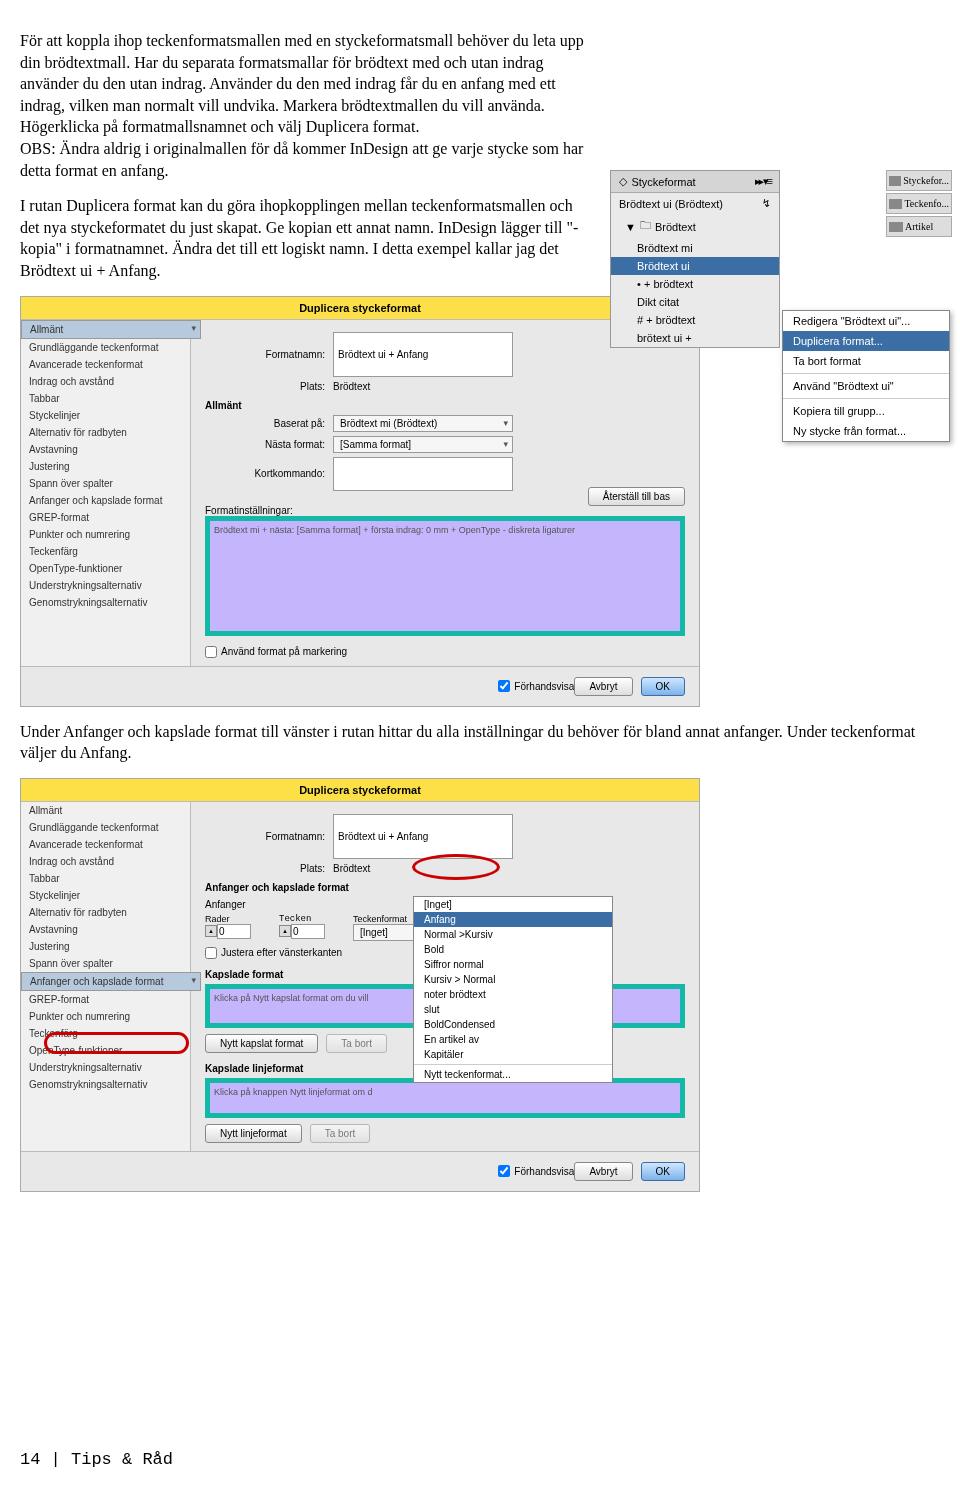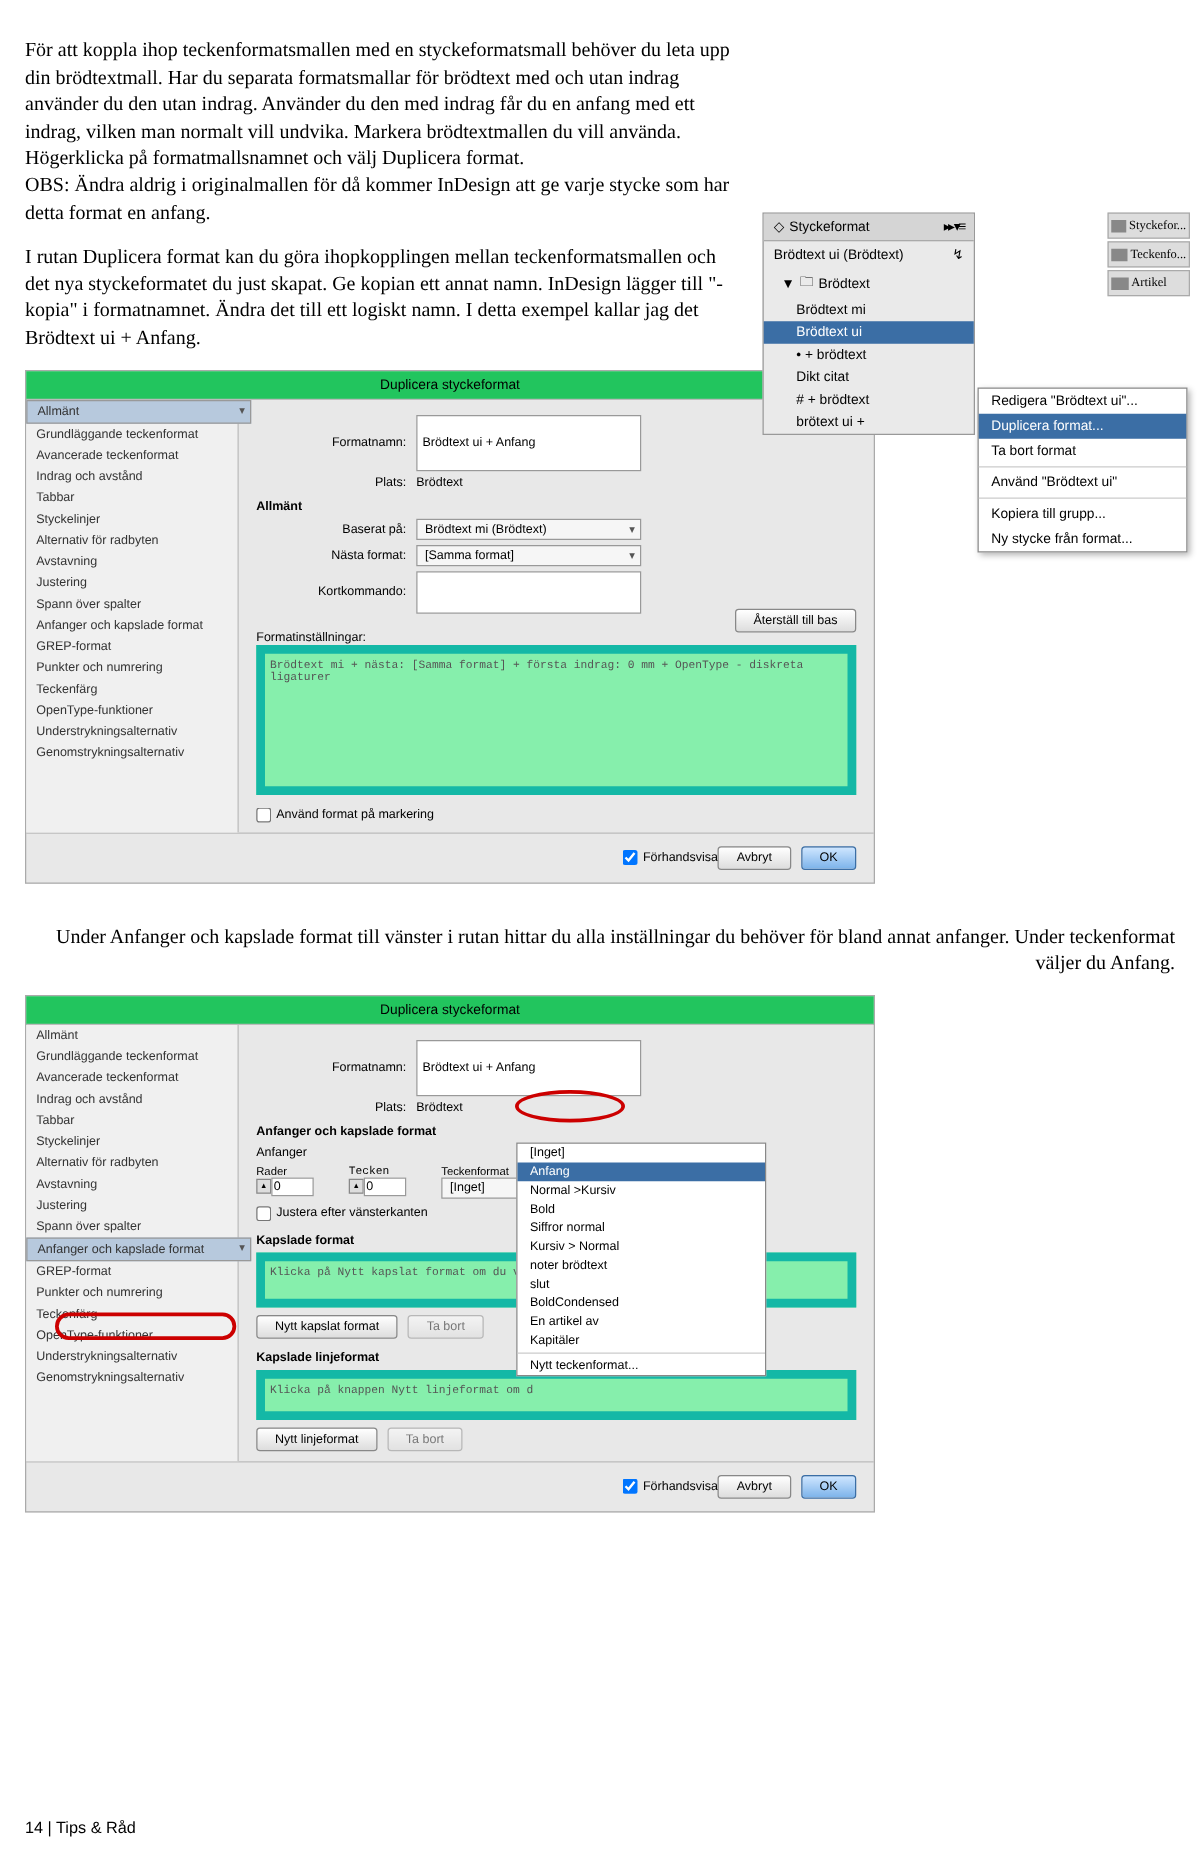--- a/index.html
+++ b/index.html
@@ -23,47 +23,47 @@
   .pg-sel { background: #3b6ea5; color: #fff; }
   .ctx-menu { position:absolute; top:140px; left:172px; width:168px; background:#fff; border:1px solid #888; box-shadow:2px 2px 5px rgba(0,0,0,.3); font-family:Arial,sans-serif; font-size:11px; }
   .ctx-item { padding: 4px 10px; }
   .ctx-sel { background:#3b6ea5; color:#fff; }
   .ctx-sep { border-top:1px solid #ccc; margin:2px 0; }
   .right-tabs { position:absolute; top:0; right:-2px; width:66px; }
   .rt-row { border:1px solid #aaa; background:#ddd; font-size:10px; padding:4px 2px; display:flex; align-items:center; gap:2px; margin-bottom:2px; }
   .rt-icon { width:14px; height:10px; background:#888; }
 
   .dialog { width: 680px; background: #e8e8e8; border: 1px solid #aaa; font-family: Arial, sans-serif; font-size: 10.5px; margin-top: 14px; }
-  .dlg-title { text-align:center; padding:5px; font-size:11px; background: #22c55e; border-bottom:1px solid #bbb; }
+  .dlg-title { text-align:center; padding:5px; font-size:11px; background: #fde047; border-bottom:1px solid #bbb;font-weight:bold; }
   .dlg-body { display:flex; }
   .dlg-left { width:170px; border-right:1px solid #bbb; background:#f0f0f0; }
   .dlg-left .li { padding:3px 8px; font-size:10px; color:#333; }
   .dlg-left .li.sel { background:#b7c9dd; }
   .dlg-main { flex:1; padding:8px 14px; }
   .form-row { display:flex; align-items: center; margin:4px 0; gap:8px; }
   .form-row label { width:120px; text-align:right; font-size:10px; }
   .inp { background:#fff; border:1px solid #999; padding:16px 4px; font-size:10px; min-width:180px; }
   .sel { background:#f6f6f6; border:1px solid #999; padding:2px 18px 2px 6px; font-size:10px; min-width:180px; position:relative; }
   .sel::after { content:"▾"; position:absolute; right:4px; top:2px; font-size:9px; color:#555; }
   .sect-h { font-size:10px; font-weight:bold; margin:8px 0 4px; }
-  .bigbox { background:#86efac; border:7px solid #14b8a6; height:120px; padding:4px; font-size:9px; color:#555; position:relative;font-family:Liberation Mono, monospace; }
+  .bigbox { background:#c4b5fd; border:5px solid #14b8a6; height:120px; padding:4px; font-size:9px; color:#555; position:relative; }
   .reset-btn { position:absolute; top:-18px; right:0; }
   .btn { background: linear-gradient(#fff,#ddd); border:1px solid #888; border-radius:3px; padding:3px 14px; font-size:10px; cursor:pointer; }
   .btn.primary { background: linear-gradient(#cfe6ff,#7cb3ea); border-color:#3b6ea5; }
   .dlg-foot { display:flex; justify-content:flex-end; padding:10px 14px; border-top:1px solid #bbb; }
   .chk { display:flex; align-items:center; gap:4px; font-size:10px; }
   .chk input { width:12px; height:12px; }
   .circle { border:3px solid #c00; border-radius:50%; position:absolute; pointer-events:none; }
   .drop-list { background:#fff; border:1px solid #888; font-size:10px; position:absolute; }
   .drop-list .di { padding:2px 10px; }
   .drop-list .di.hl { background:#3b6ea5; color:#fff; }
   .spinner { display:flex; align-items:center; }
   .spinner .sbtn { width:12px; height:12px; background:#ddd; border:1px solid #888; font-size:7px; text-align:center; line-height:10px; }
   .spinner input { width:34px; font-size:10px; border:1px solid #999; padding:1px; }
-  .footer-pg { position:absolute; bottom:18px; left:20px; font-size:13px; font-family:Liberation Sans, sans-serif; }
+  .footer-pg { position:absolute; bottom:18px; left:20px; font-size:17px; font-family:Liberation Mono, monospace; }
   .dlg2-wrap { position: relative; }
 </style>
 </head>
 <body>
 
 <div class="main-col">
   <p class="para"><span>För att koppla ihop teckenformatsmallen med en styckefor­matsmall behöver du leta upp din brödtextmall. Har du sepa­rata formatsmallar för brödtext med och utan indrag använder du den utan indrag. Använder du den med indrag får du en an­fang med ett indrag, vilken man normalt vill undvika. Markera brödtextmallen du vill använda. Högerklicka på formatmalls­namnet och välj Duplicera format.</span><br><span>OBS: Ändra aldrig i originalmallen för då kommer InDesign att ge varje stycke som har detta format en anfang.</span></p>
   <p class="para">I rutan Duplicera format kan du göra ihopkopplingen mellan teckenformatsmallen och det nya styckeformatet du just ska­pat. Ge kopian ett annat namn. InDesign lägger till "- kopia" i formatnamnet. Ändra det till ett logiskt namn. I detta exempel kallar jag det Brödtext ui + Anfang.</p>
 </div>
 
@@ -180,21 +180,21 @@
         <input type="checkbox" checked="" style="">
         <span>Förhandsvisa</span>
       </div>
     <div style="display:flex; gap:8px;">
       <button class="btn">Avbryt</button>
       <button class="btn primary">OK</button>
     </div>
   </div>
 </div>
 
-<p class="para" style="margin-top:32px;text-align:right;">Under Anfanger och kapslade format till vänster i rutan hittar du alla inställningar du behöver för bland annat anfanger. Under teckenformat väljer du Anfang.</p>
+<p class="para" style="margin-top:14px;">Under Anfanger och kapslade format till vänster i rutan hittar du alla inställningar du behöver för bland annat anfanger. Under teckenformat väljer du Anfang.</p>
 
 <div class="dlg2-wrap">
 <div class="dialog">
   <div class="dlg-title">Duplicera styckeformat</div>
   <div class="dlg-body">
     <div class="dlg-left" id="dlg2-left">
           <div class="li">Allmänt</div>
           <div class="li">Grundläggande teckenformat</div>
           <div class="li">Avancerade teckenformat</div>
           <div class="li">Indrag och avstånd</div>

